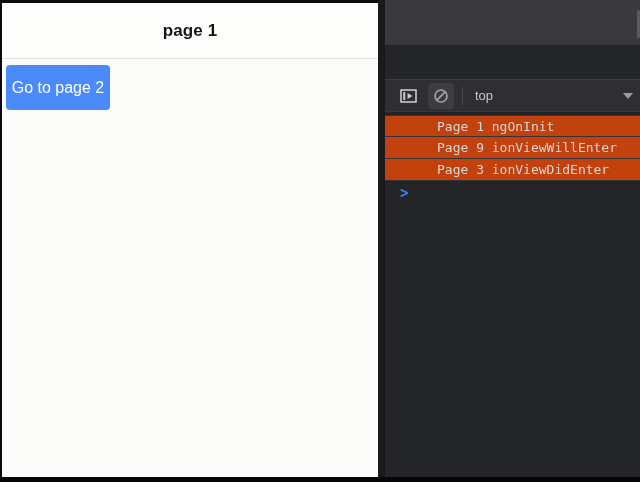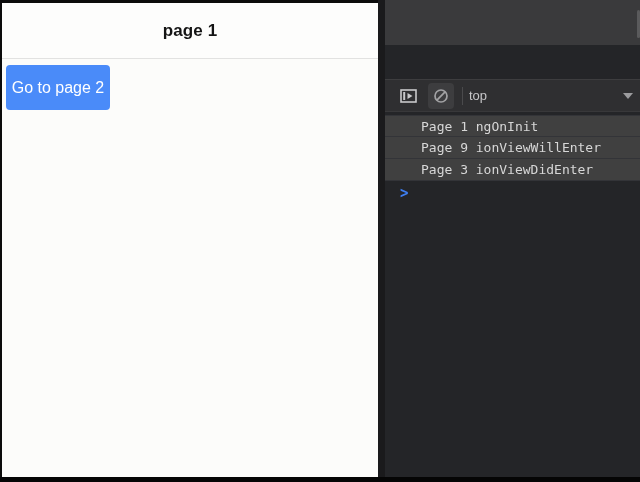--- a/index.html
+++ b/index.html
@@ -98,42 +98,42 @@
     width: 26px; height: 26px;
     display: flex; align-items: center; justify-content: center;
     border-radius: 4px; cursor: pointer;
   }
   .sidebar-btn { margin-left: 10px; }
   .clear-btn { margin-left: 7px; background: #3d3d3f; }
   .toolbar-sep {
     width: 1px; height: 18px; background: #4a4a4c; margin-left: 8px;
   }
   .context-label {
-    margin-left: 6px; font-size: 13px; color: #c6c6c8; cursor: pointer;
+    margin-left: 12px; font-size: 13px; color: #c6c6c8; cursor: pointer;
   }
   .dropdown-arrow {
     position: absolute; right: 7px; top: 13px;
     width: 0; height: 0; cursor: pointer;
     border-left: 5px solid transparent;
     border-right: 5px solid transparent;
     border-top: 6px solid #9c9c9e;
   }
 
   .dt-console {
     position: absolute; left: 0; top: 112px; right: 0; bottom: 0;
     background: #242528;
     font-family: "DejaVu Sans Mono", monospace;
     padding-top: 3px;
   }
   .console-row {
     height: 22px; line-height: 22px;
-    padding-left: 36px;
+    padding-left: 52px;
     font-size: 13px; color: #d7d7d7;
     border-bottom: 1px solid #333438;
-    background: #404040;
+    background: #c2410c;
     white-space: nowrap; overflow: hidden;
   }
   .console-row:first-child { border-top: 1px solid #333438; }
   .prompt-row {
     height: 24px; display: flex; align-items: center;
     padding-left: 15px; cursor: text;
   }
   .prompt-chevron {
     color: #3e7ef0; font-weight: bold;
     font-size: 14px; font-family: "DejaVu Sans Mono", monospace;

